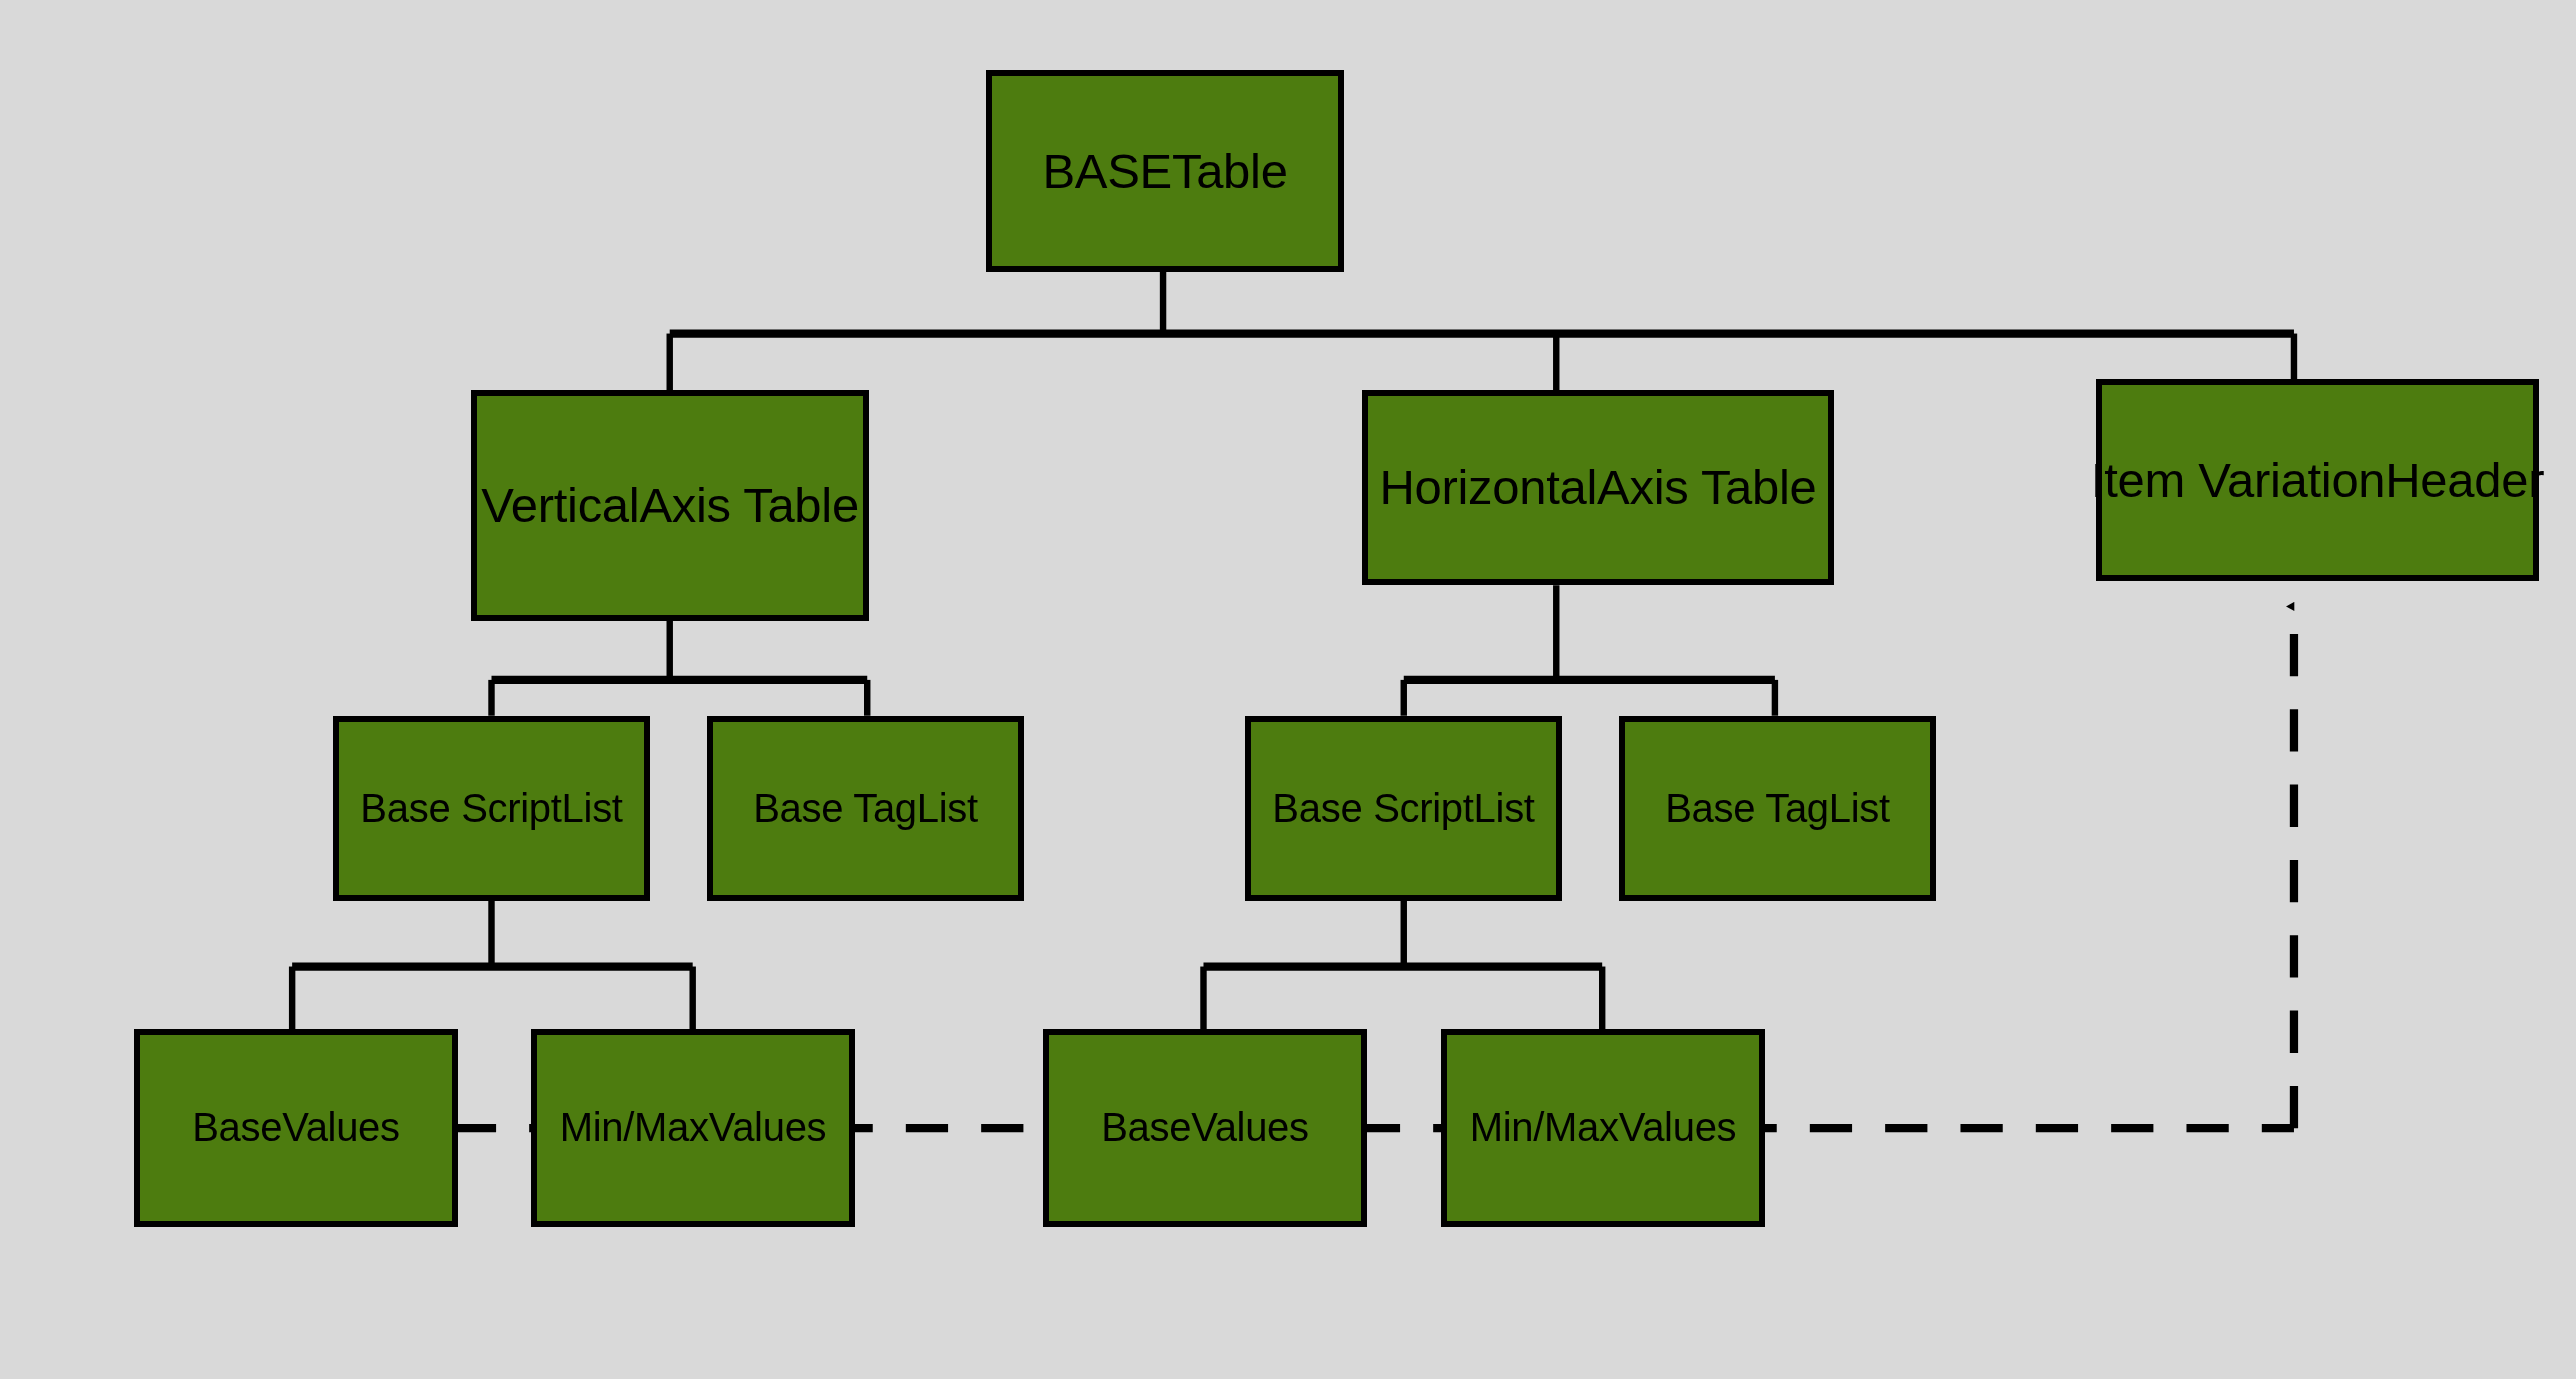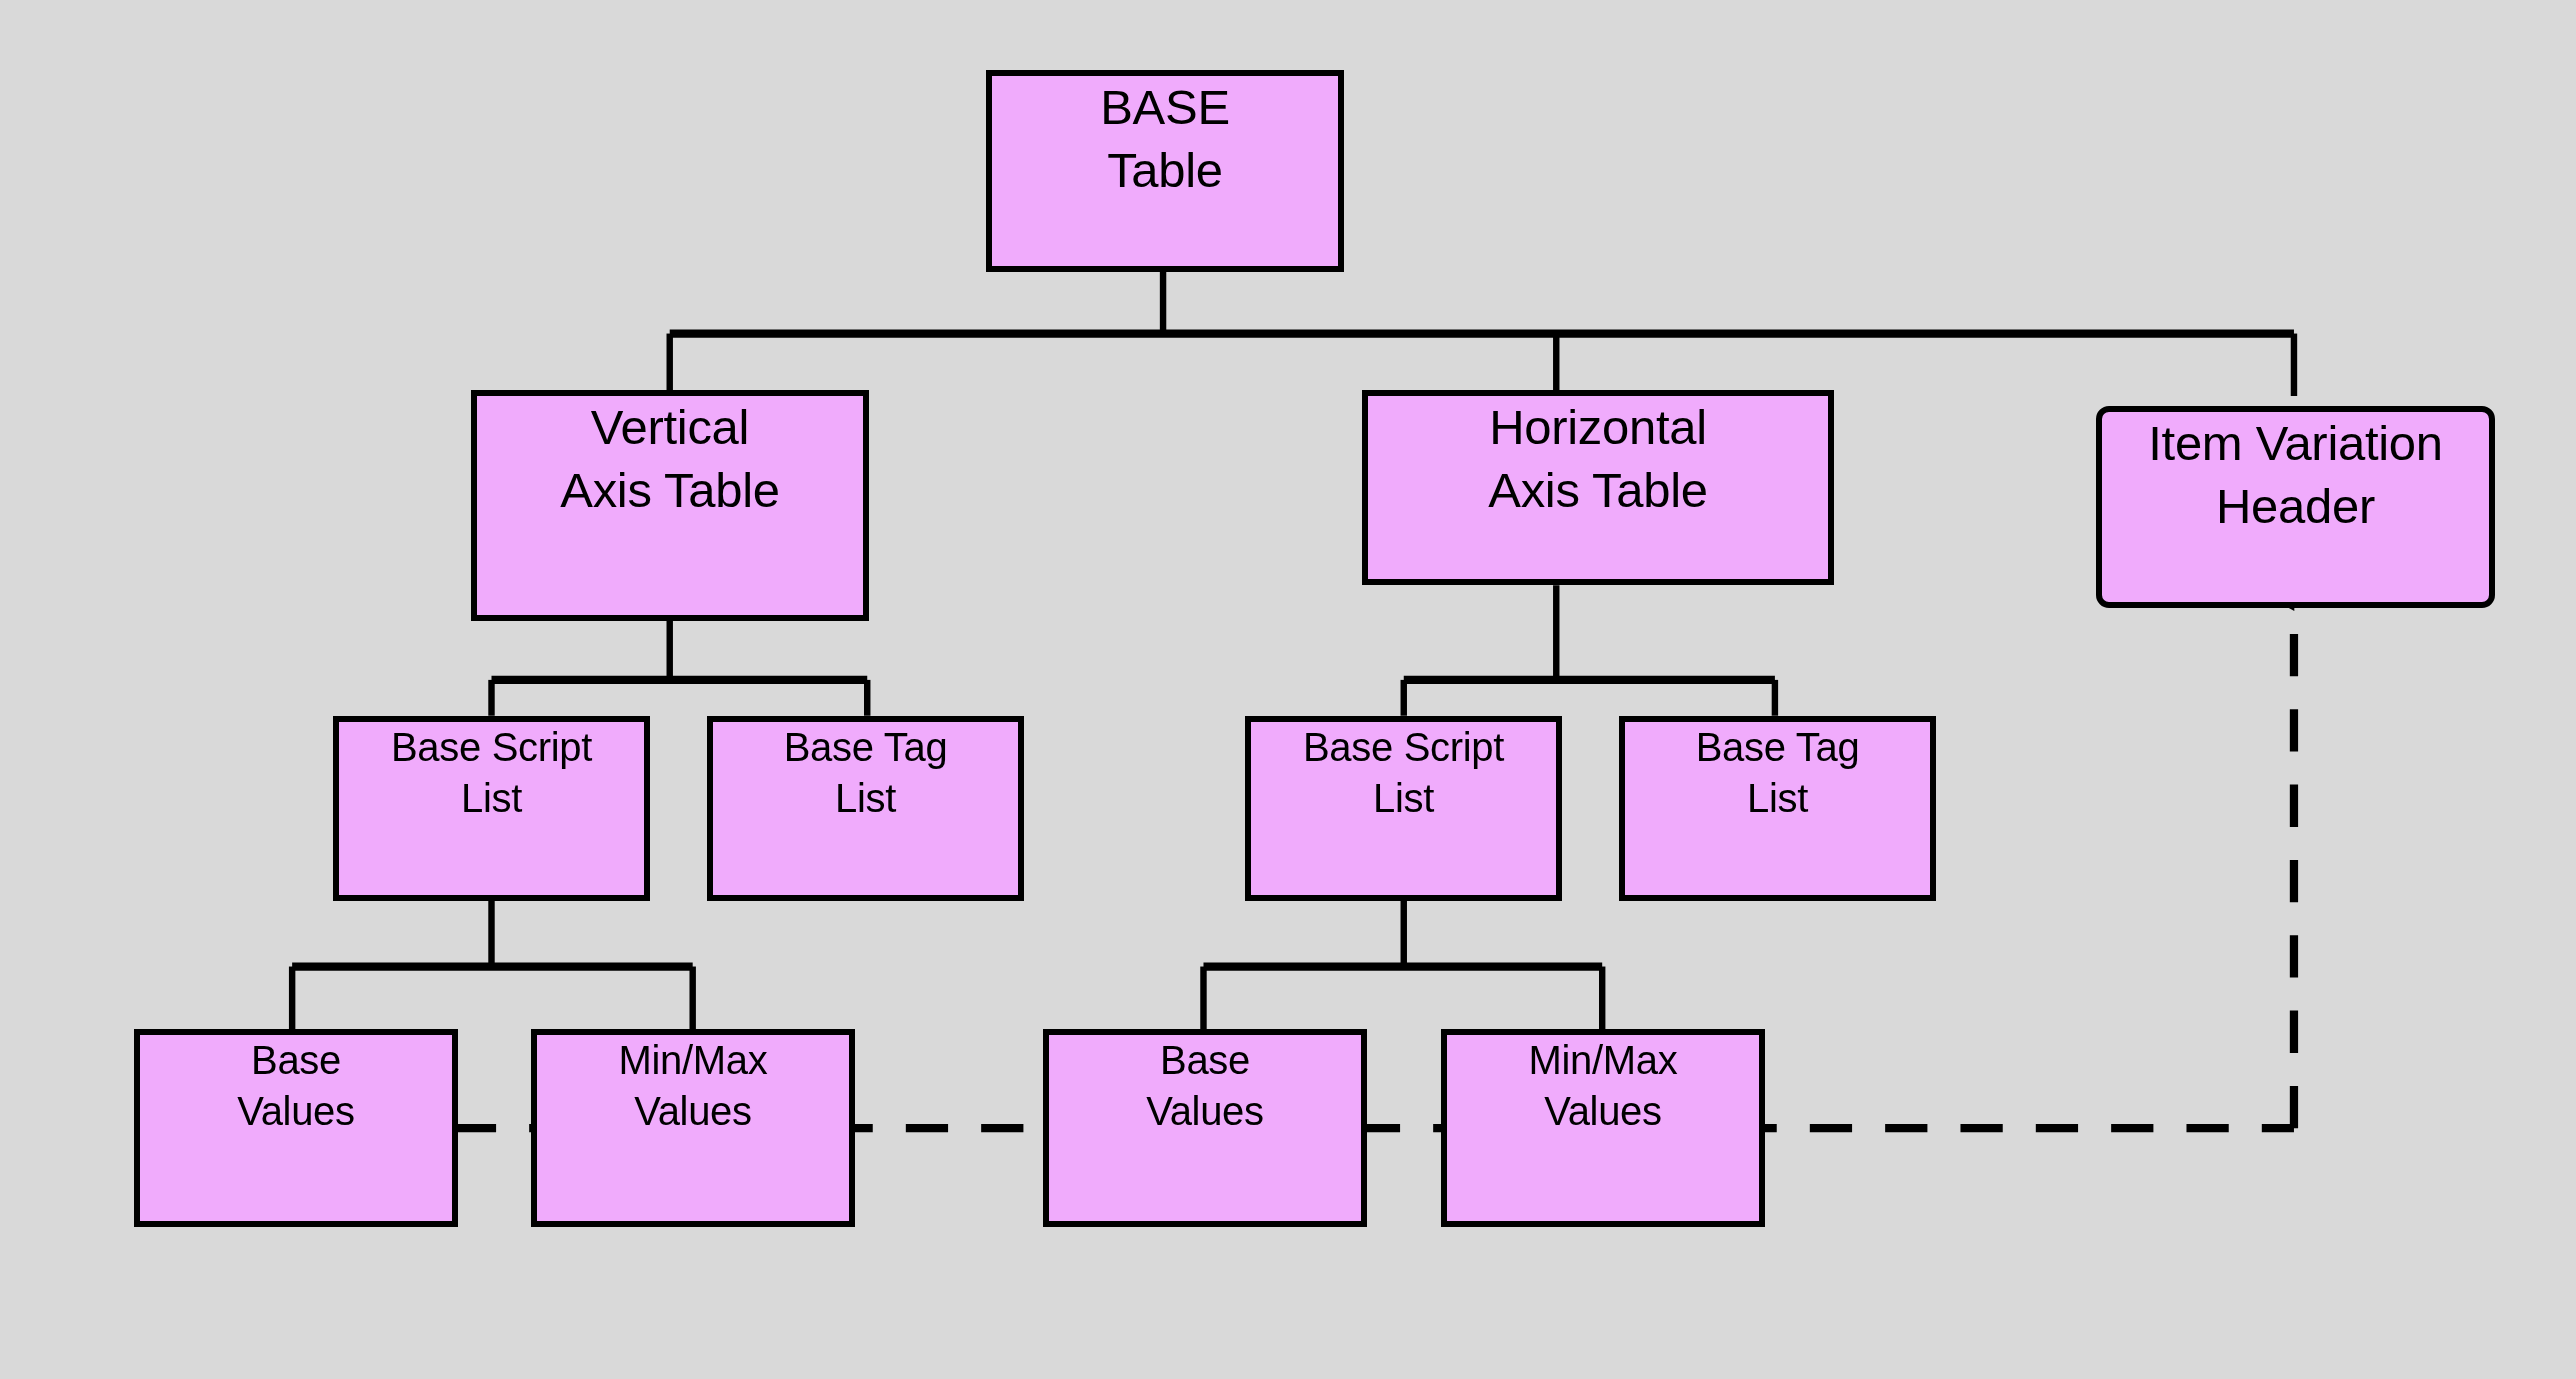--- a/index.html
+++ b/index.html
@@ -17,27 +17,27 @@
   }
   svg.layer {
     position: absolute;
     top: 0;
     left: 0;
     width: 2576px;
     height: 1380px;
   }
   .node-box {
     position: absolute;
-    background: #f0abfc;
+    background: #4d7c0f;
     border: 6.4px solid #000000;
     box-sizing: border-box;
     display: flex;
-    flex-direction: column;
+    flex-direction: row;
     align-items: center;
-    justify-content: flex-start;
+    justify-content: center;
     color: #000000;
     line-height: 1.28;
     text-align: center;
     font-size: 49px;
     font-weight: 400;
     letter-spacing: -0.3px;
   }
   .node-box .line {
     display: block;
     white-space: nowrap;
@@ -108,21 +108,21 @@
   <div class="node-box" style="left:471px; top:390px; width:398px; height:231px;">
     <span class="line">Vertical</span>
     <span class="line">Axis Table</span>
   </div>
 
   <div class="node-box" style="left:1362px; top:390px; width:472px; height:195px;">
     <span class="line">Horizontal</span>
     <span class="line">Axis Table</span>
   </div>
 
-  <div class="node-box" style="left:2096px; top:406px; width:399px; height:202px;border-radius:13px;">
+  <div class="node-box" style="left:2096px; top:379px; width:443px; height:202px;">
     <span class="line">Item Variation</span>
     <span class="line">Header</span>
   </div>
 
   <div class="node-box narrow" style="left:333px; top:716px; width:317px; height:185px;">
     <span class="line">Base Script</span>
     <span class="line">List</span>
   </div>
 
   <div class="node-box narrow" style="left:707px; top:716px; width:317px; height:185px;">

